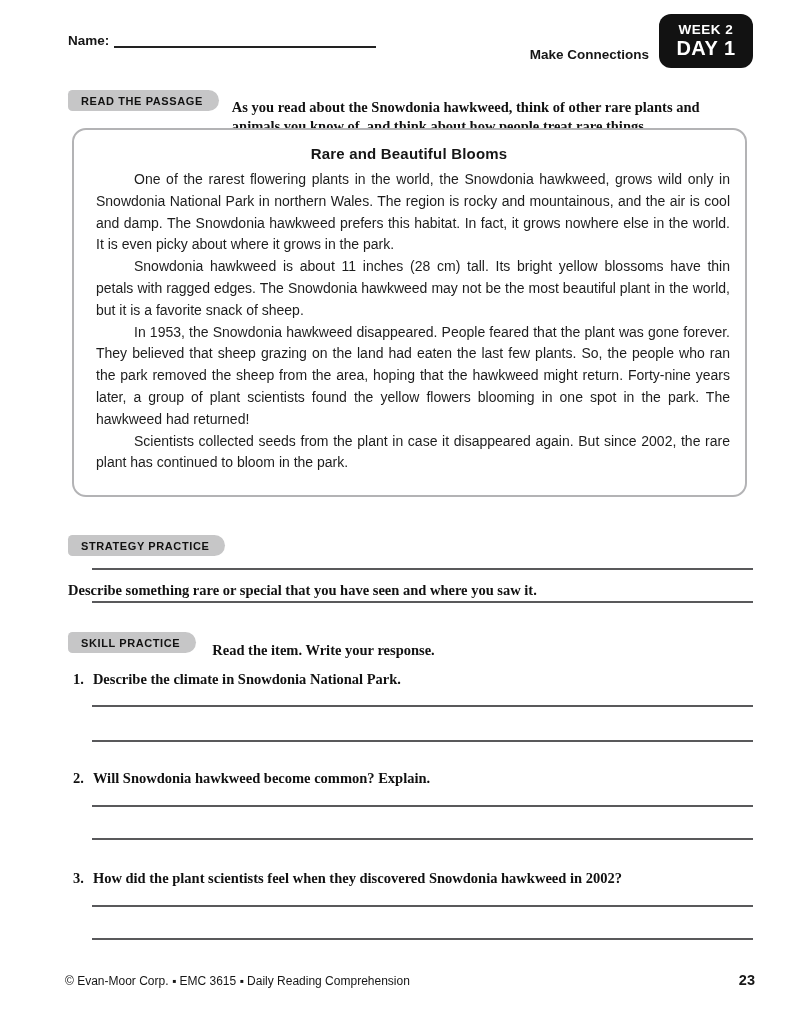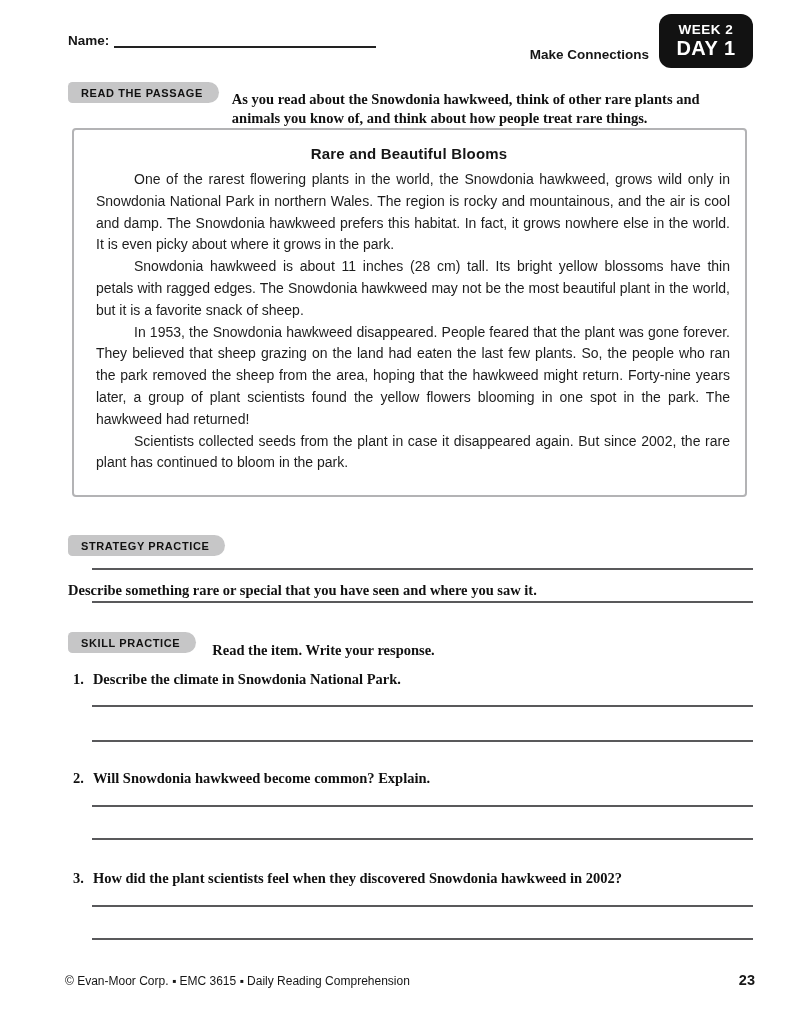--- a/index.html
+++ b/index.html
@@ -42,28 +42,28 @@
     padding:5px 16px 4px 13px;
     border-radius:5px 12px 12px 5px;
     white-space:nowrap;
   }
 
   .serif-bold {
     font-family:"Liberation Serif","DejaVu Serif",serif;
     font-weight:bold; font-size:14.5px; line-height:19px; color:#111;margin-top:7px;
   }
 
-  .read-row { position:absolute; top:82px; left:68px; right:40px; display:flex; gap:13px; align-items:flex-start; }
+  .read-row { position:absolute; top:90px; left:68px; right:40px; display:flex; gap:13px; align-items:flex-start; }
   .read-row .instruction { max-width:528px; padding-top:1px; }
 
   
   .passage-box {
     position:absolute; top:128px; left:72px;
     width:675px; height:369px;
-    border:2px solid #b3b3b5; border-radius:4px;
+    border:2px solid #b3b3b5; border-radius:14px;
     padding:13px 15px 0 14px;
     background:#fff;
   }
   .passage-title { text-align:center; font-size:15px; font-weight:bold; margin:2px 0 7px 0; letter-spacing:0.2px; }
   .passage-box p {
     font-size:14px; line-height:21.8px;
     text-align:justify; text-indent:38px; color:#1d1d1d;margin-left:8px;
   }
 
   

